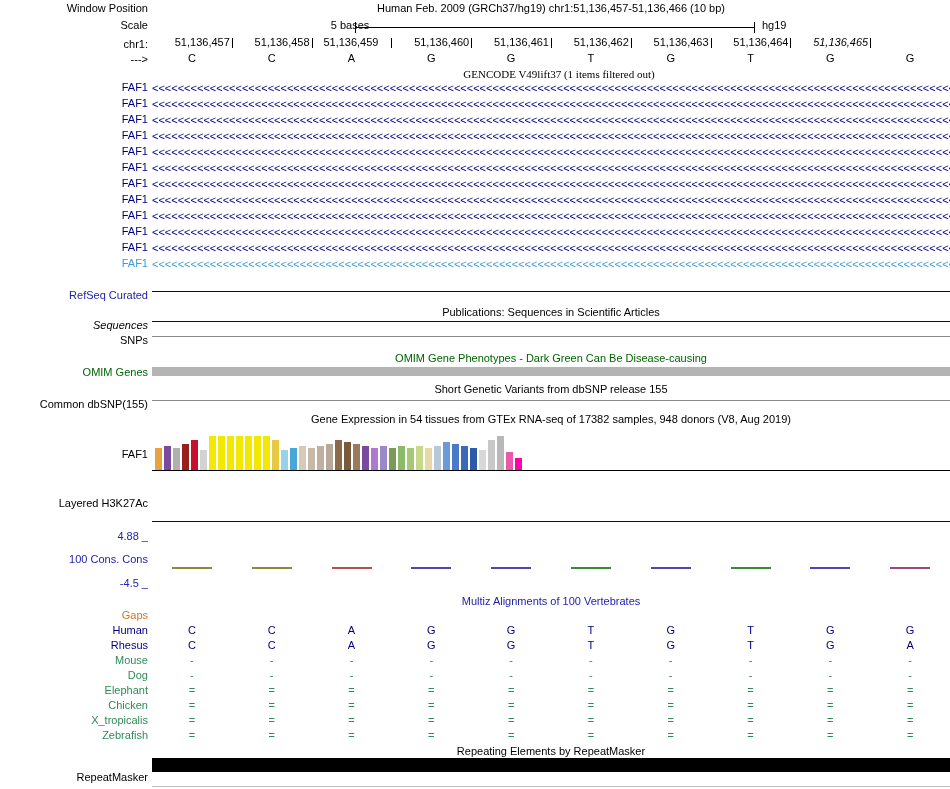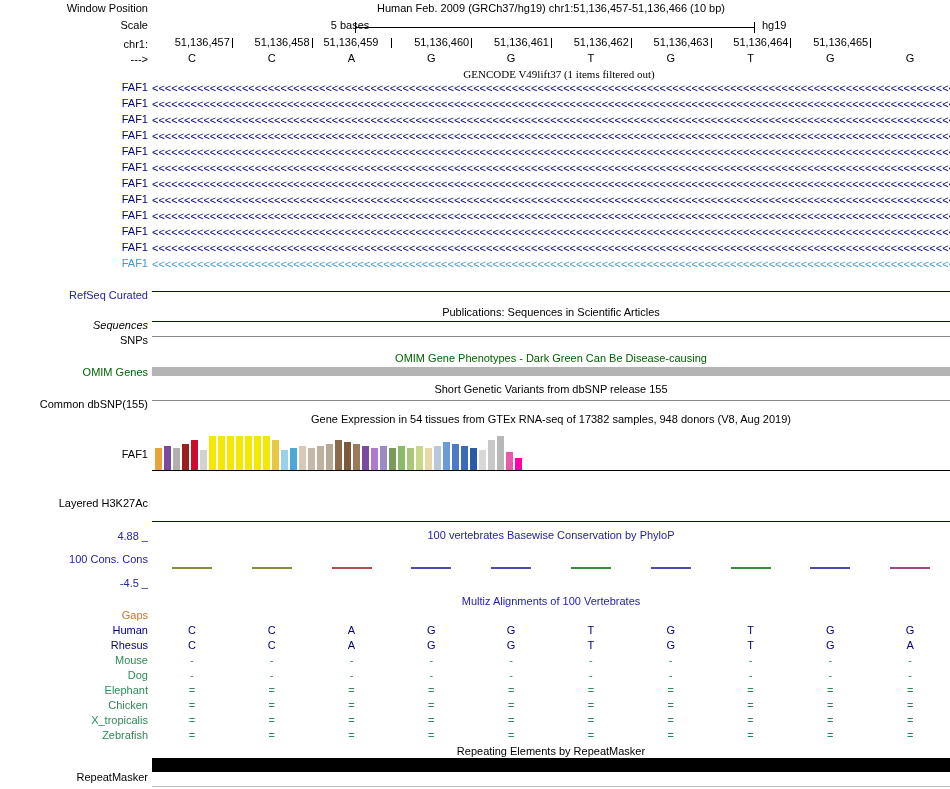--- a/index.html
+++ b/index.html
@@ -84,21 +84,21 @@
       <div class="posnum" style="left: 251.2px; width: 66px; text-align: right;">51,136,460</div>
       <div class="tick" style="left: 399px;"></div>
       <div class="posnum" style="left: 331px; width: 66px; text-align: right;">51,136,461</div>
       <div class="tick" style="left: 478.8px;"></div>
       <div class="posnum" style="left: 410.8px; width: 66px; text-align: right;">51,136,462</div>
       <div class="tick" style="left: 558.6px;"></div>
       <div class="posnum" style="left: 490.6px; width: 66px; text-align: right;">51,136,463</div>
       <div class="tick" style="left: 638.4px;"></div>
       <div class="posnum" style="left: 570.4px; width: 66px; text-align: right;">51,136,464</div>
       <div class="tick" style="left: 718.2px;"></div>
-      <div class="posnum" style="left: 650.2px; width: 66px; text-align: right;">51,136,465</div>
+      <div class="posnum" style="left: 650.2px; width: 66px; text-align: right; font-style: italic;">51,136,465</div>
     </div>
 
   <div class="lbl" style="left:0;top:53px;width:148px;">---&gt;</div>
   <div style="position:absolute;left:152px;top:52px;width:798px;height:14px;" id="baserow">
       <div class="colcell" style="left: 19.9px; top: 0px;">C</div>
       <div class="colcell" style="left: 99.7px; top: 0px;">C</div>
       <div class="colcell" style="left: 179.5px; top: 0px;">A</div>
       <div class="colcell" style="left: 259.3px; top: 0px;">G</div>
       <div class="colcell" style="left: 339.1px; top: 0px;">G</div>
       <div class="colcell" style="left: 418.9px; top: 0px;">T</div>
@@ -196,21 +196,20 @@
       <div class="gtexbar" style="left: 342px; height: 34px; background: rgb(184, 184, 184);"></div>
       <div class="gtexbar" style="left: 351px; height: 18px; background: rgb(232, 90, 168);"></div>
       <div class="gtexbar" style="left: 360px; height: 12px; background: rgb(255, 0, 170);"></div>
     </div>
   <div class="baseline" style="top:470px;background:#000;"></div>
   <div class="lbl" style="left:0;top:448px;width:148px;">FAF1</div>
 
   <div class="hr" style="left:152px;top:521px;width:798px;"></div>
   <div class="lbl" style="left:0;top:497px;width:148px;">Layered H3K27Ac</div>
 
-  <div class="ctr blue" style="left:152px;top:529px;width:798px;">100 vertebrates Basewise Conservation by PhyloP</div>
   <div class="axislab" style="left:60px;top:530px;width:88px;">4.88 _</div>
   <div class="axislab" style="left:60px;top:577px;width:88px;">-4.5 _</div>
   <div class="lbl blue" style="left:0;top:553px;width:148px;">100 Cons. Cons</div>
   <div class="consplot" id="cons" style="top:545px;height:40px;">
       <div class="constick" style="left: 19.9px; width: 40px; top: 22px; background: rgb(138, 138, 58); height: 2px;"></div>
       <div class="constick" style="left: 99.7px; width: 40px; top: 22px; background: rgb(138, 138, 58); height: 2px;"></div>
       <div class="constick" style="left: 179.5px; width: 40px; top: 22px; background: rgb(176, 80, 80); height: 2px;"></div>
       <div class="constick" style="left: 259.3px; width: 40px; top: 22px; background: rgb(74, 74, 176); height: 2px;"></div>
       <div class="constick" style="left: 339.1px; width: 40px; top: 22px; background: rgb(74, 74, 176); height: 2px;"></div>
       <div class="constick" style="left: 418.9px; width: 40px; top: 22px; background: rgb(58, 138, 58); height: 2px;"></div>

